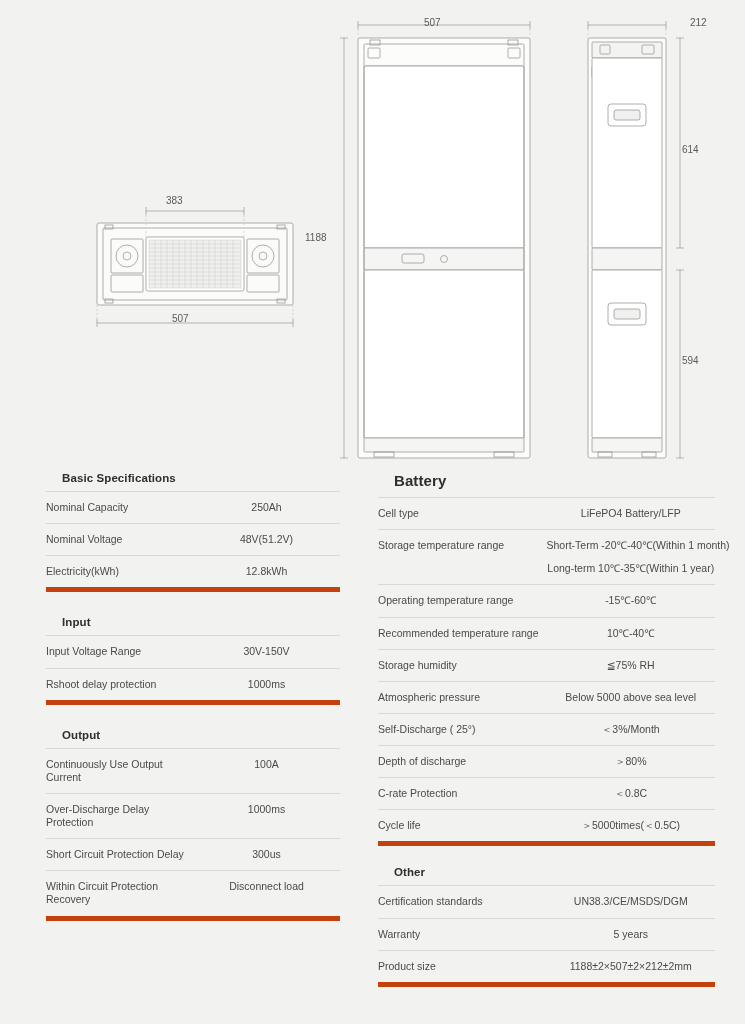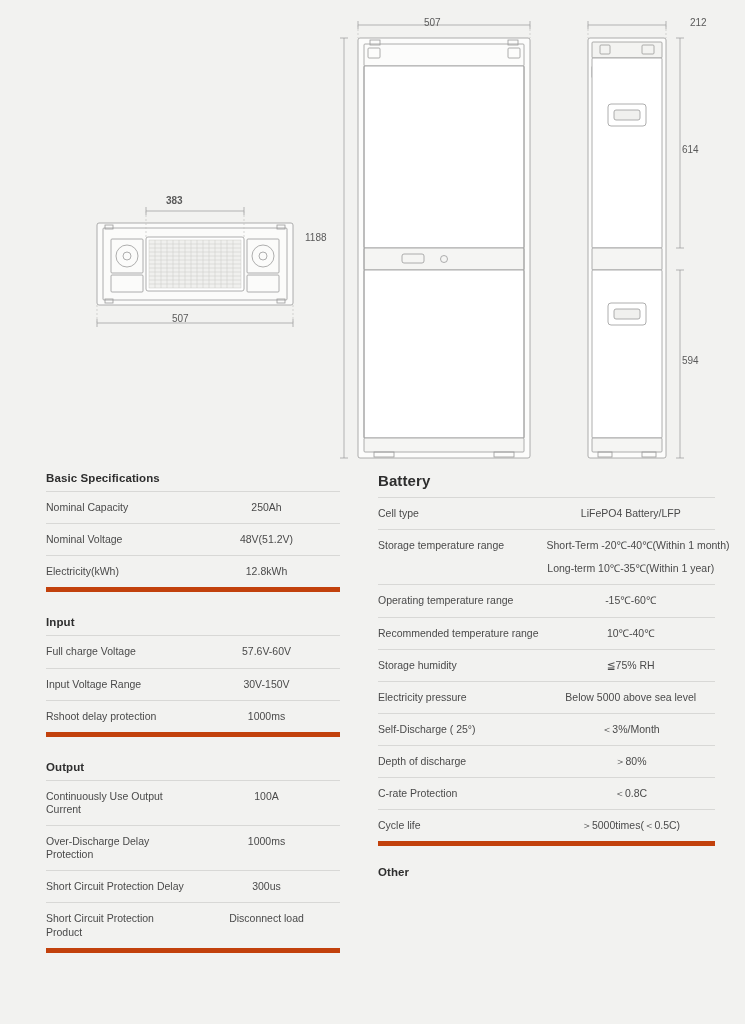--- a/index.html
+++ b/index.html
@@ -49,21 +49,21 @@
     width: 405px;
     padding-left: 38px;
     padding-right: 30px;
     box-sizing: border-box;
   }
 
   .sec-title {
     font-size: 11.5px;
     font-weight: bold;
     color: #2e2e2e;
-    margin: 0 0 7px 0;
+    margin: 0 0 7px 16px;
     letter-spacing: .1px;
   }
   .sec-title.big {
     font-size: 15px;
     margin-bottom: 8px;
   }
   .sec-title.other {
     font-size: 11.5px;
     margin-top: 20px;
     margin-bottom: 7px;
@@ -168,21 +168,21 @@
       <line x1="61" y1="16" x2="61" y2="42" stroke-dasharray="2,2" stroke="#c4c4c2"></line>
       <line x1="159" y1="16" x2="159" y2="42" stroke-dasharray="2,2" stroke="#c4c4c2"></line>
 
       <line x1="12" y1="128" x2="208" y2="128"></line>
       <line x1="12" y1="124" x2="12" y2="132"></line>
       <line x1="208" y1="124" x2="208" y2="132"></line>
       <line x1="12" y1="110" x2="12" y2="128" stroke-dasharray="2,2" stroke="#c4c4c2"></line>
       <line x1="208" y1="110" x2="208" y2="128" stroke-dasharray="2,2" stroke="#c4c4c2"></line>
     </g>
   </svg>
-  <div class="dim-label" style="left:166px; top:195px;font-weight:bold;">383</div>
+  <div class="dim-label" style="left:166px; top:195px;">383</div>
   <div class="dim-label" style="left:172px; top:313px;">507</div>
 
   <svg width="230" height="460" style="position:absolute; left:330px; top:8px;">
     <g fill="none" stroke="#9a9a9a" stroke-width="0.8">
 
       <rect x="28" y="30" width="172" height="420" rx="2" fill="#fcfcfb"></rect>
 
       <rect x="34" y="36" width="160" height="22" rx="1"></rect>
       <rect x="38" y="40" width="12" height="10" rx="1"></rect>
       <rect x="178" y="40" width="12" height="10" rx="1"></rect>
@@ -288,24 +288,20 @@
         <td class="v">12.8kWh</td>
       </tr>
     </tbody>
       </table>
 
     <div class="block-gap"></div>
 
     <div class="sec-title">Input</div>
     <table class="spec">
       <tbody>
-          <tr>
-        <td class="k">Full charge Voltage</td>
-        <td class="v">57.6V-60V</td>
-      </tr>
       <tr>
         <td class="k">Input Voltage Range</td>
         <td class="v">30V-150V</td>
       </tr>
       <tr>
         <td class="k">Rshoot delay protection</td>
         <td class="v">1000ms</td>
       </tr>
     </tbody>
       </table>
@@ -321,21 +317,21 @@
       </tr>
       <tr>
         <td class="k">Over-Discharge Delay Protection</td>
         <td class="v">1000ms</td>
       </tr>
       <tr>
         <td class="k">Short Circuit Protection Delay</td>
         <td class="v">300us</td>
       </tr>
       <tr>
-        <td class="k">Short Circuit Protection Product</td>
+        <td class="k">Within Circuit Protection Recovery</td>
         <td class="v">Disconnect load</td>
       </tr>
     </tbody>
       </table>
   </div>
 
   <div class="col-right">
 
     <div class="sec-title big">Battery</div>
     <table class="spec">
@@ -357,21 +353,21 @@
       </tr>
       <tr>
         <td class="k">Recommended temperature range</td>
         <td class="v">10℃-40℃</td>
       </tr>
       <tr>
         <td class="k">Storage humidity</td>
         <td class="v">≦75% RH</td>
       </tr>
       <tr>
-        <td class="k">Electricity pressure</td>
+        <td class="k">Atmospheric pressure</td>
         <td class="v">Below 5000 above sea level</td>
       </tr>
       <tr>
         <td class="k">Self-Discharge ( 25°)</td>
         <td class="v">＜3%/Month</td>
       </tr>
       <tr>
         <td class="k">Depth of discharge</td>
         <td class="v">＞80%</td>
       </tr>
@@ -380,14 +376,30 @@
         <td class="v">＜0.8C</td>
       </tr>
       <tr>
         <td class="k">Cycle life</td>
         <td class="v">＞5000times(＜0.5C)</td>
       </tr>
     </tbody>
       </table>
 
     <div class="sec-title other">Other</div>
+    <table class="spec">
+      <tbody>
+          <tr>
+        <td class="k">Certification standards</td>
+        <td class="v">UN38.3/CE/MSDS/DGM</td>
+      </tr>
+      <tr>
+        <td class="k">Warranty</td>
+        <td class="v">5 years</td>
+      </tr>
+      <tr>
+        <td class="k">Product size</td>
+        <td class="v">1188±2×507±2×212±2mm</td>
+      </tr>
+    </tbody>
+      </table>
   </div>
 </div>
 
 </body></html>

